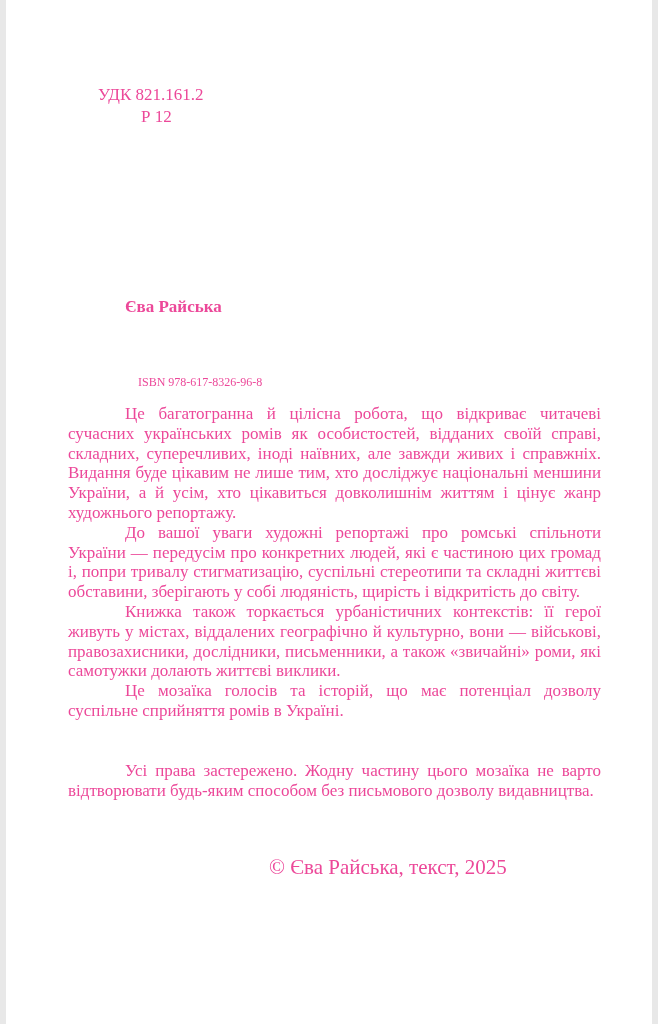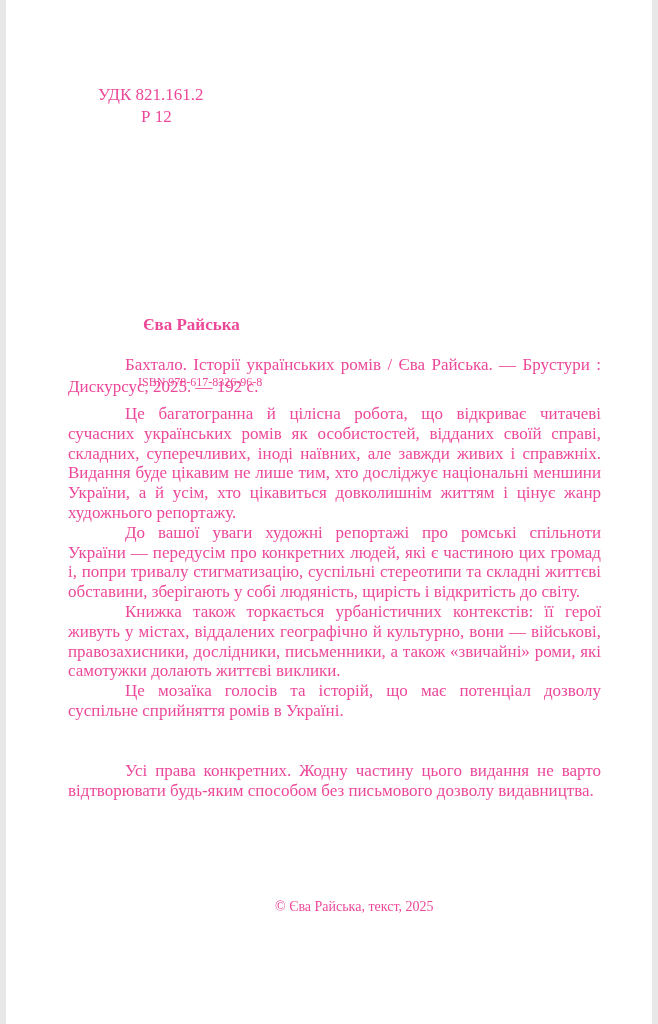--- a/index.html
+++ b/index.html
@@ -35,21 +35,21 @@
   }
   
   .catalog-block {
     top: 296px;
     font-size: 17px;
     line-height: 22px;
   }
   .catalog-block .author-line {
     text-indent: 57px;
     font-weight: bold;
-    margin: 18px;
+    margin: 0;
   }
   .catalog-block .biblio-description {
     text-indent: 57px;
     text-align: justify;
     margin: 0;
   }
   .isbn-block {
     top: 371px;
     font-size: 12px;
     line-height: 22px;
@@ -71,57 +71,55 @@
     text-align: justify;
   }
   .rights-block {
     top: 761px;
     font-size: 17px;
     line-height: 19.8px;
   }
   
   .copyright-block {
     top: 856px;
-    left: 269px;
+    left: 263px;
     width: 360px;
-    font-size: 14px;
+    font-size: 21px;
     line-height: 22.5px;
-    margin-top: 40px;
   }
   .copyright-block div {
     white-space: nowrap;
   }
 </style>
 </head>
 <body>
 
 <div class="page">
 
   <div class="block udc-block">
     <div>УДК 821.161.2</div>
     <div class="classification-index">Р 12</div>
   </div>
 
   <div class="block catalog-block">
     <p class="author-line">Єва Райська</p>
-    <p class="biblio-description">Бахтало. Історії українських ромів / Єва Райська. — Брустури : Дискурсус, 2025. — 192 с.</p>
   </div>
 
   <div class="block isbn-block">
     <p class="isbn-line">ISBN 978-617-8326-96-8</p>
   </div>
 
   <div class="block annotation-block">
     <p>Це багатогранна й цілісна робота, що відкриває читачеві сучасних українських ромів як особистостей, відданих своїй справі, складних, суперечливих, іноді наївних, але завжди живих і справжніх. Видання буде цікавим не лише тим, хто досліджує національні меншини України, а й усім, хто цікавиться довколишнім життям і цінує жанр художнього репортажу.</p>
     <p>До вашої уваги художні репортажі про ромські спільноти України — передусім про конкретних людей, які є частиною цих громад і, попри тривалу стигматизацію, суспільні стереотипи та складні життєві обставини, зберігають у собі людяність, щирість і відкритість до світу.</p>
     <p>Книжка також торкається урбаністичних контекстів: її герої живуть у містах, віддалених географічно й культурно, вони — військові, правозахисники, дослідники, письменники, а також «звичайні» роми, які самотужки долають життєві виклики.</p>
     <p>Це мозаїка голосів та історій, що має потенціал дозволу суспільне сприйняття ромів в Україні.</p>
   </div>
 
   <div class="block rights-block">
-    <p>Усі права конкретних. Жодну частину цього видання не варто відтворювати будь-яким способом без письмового дозволу видавництва.</p>
+    <p>Усі права застережено. Жодну частину цього мозаїка не варто відтворювати будь-яким способом без письмового дозволу видавництва.</p>
   </div>
 
   <div class="block copyright-block">
     <div>© Єва Райська, текст, 2025</div>
   </div>
 
 </div>
 
 </body></html>

